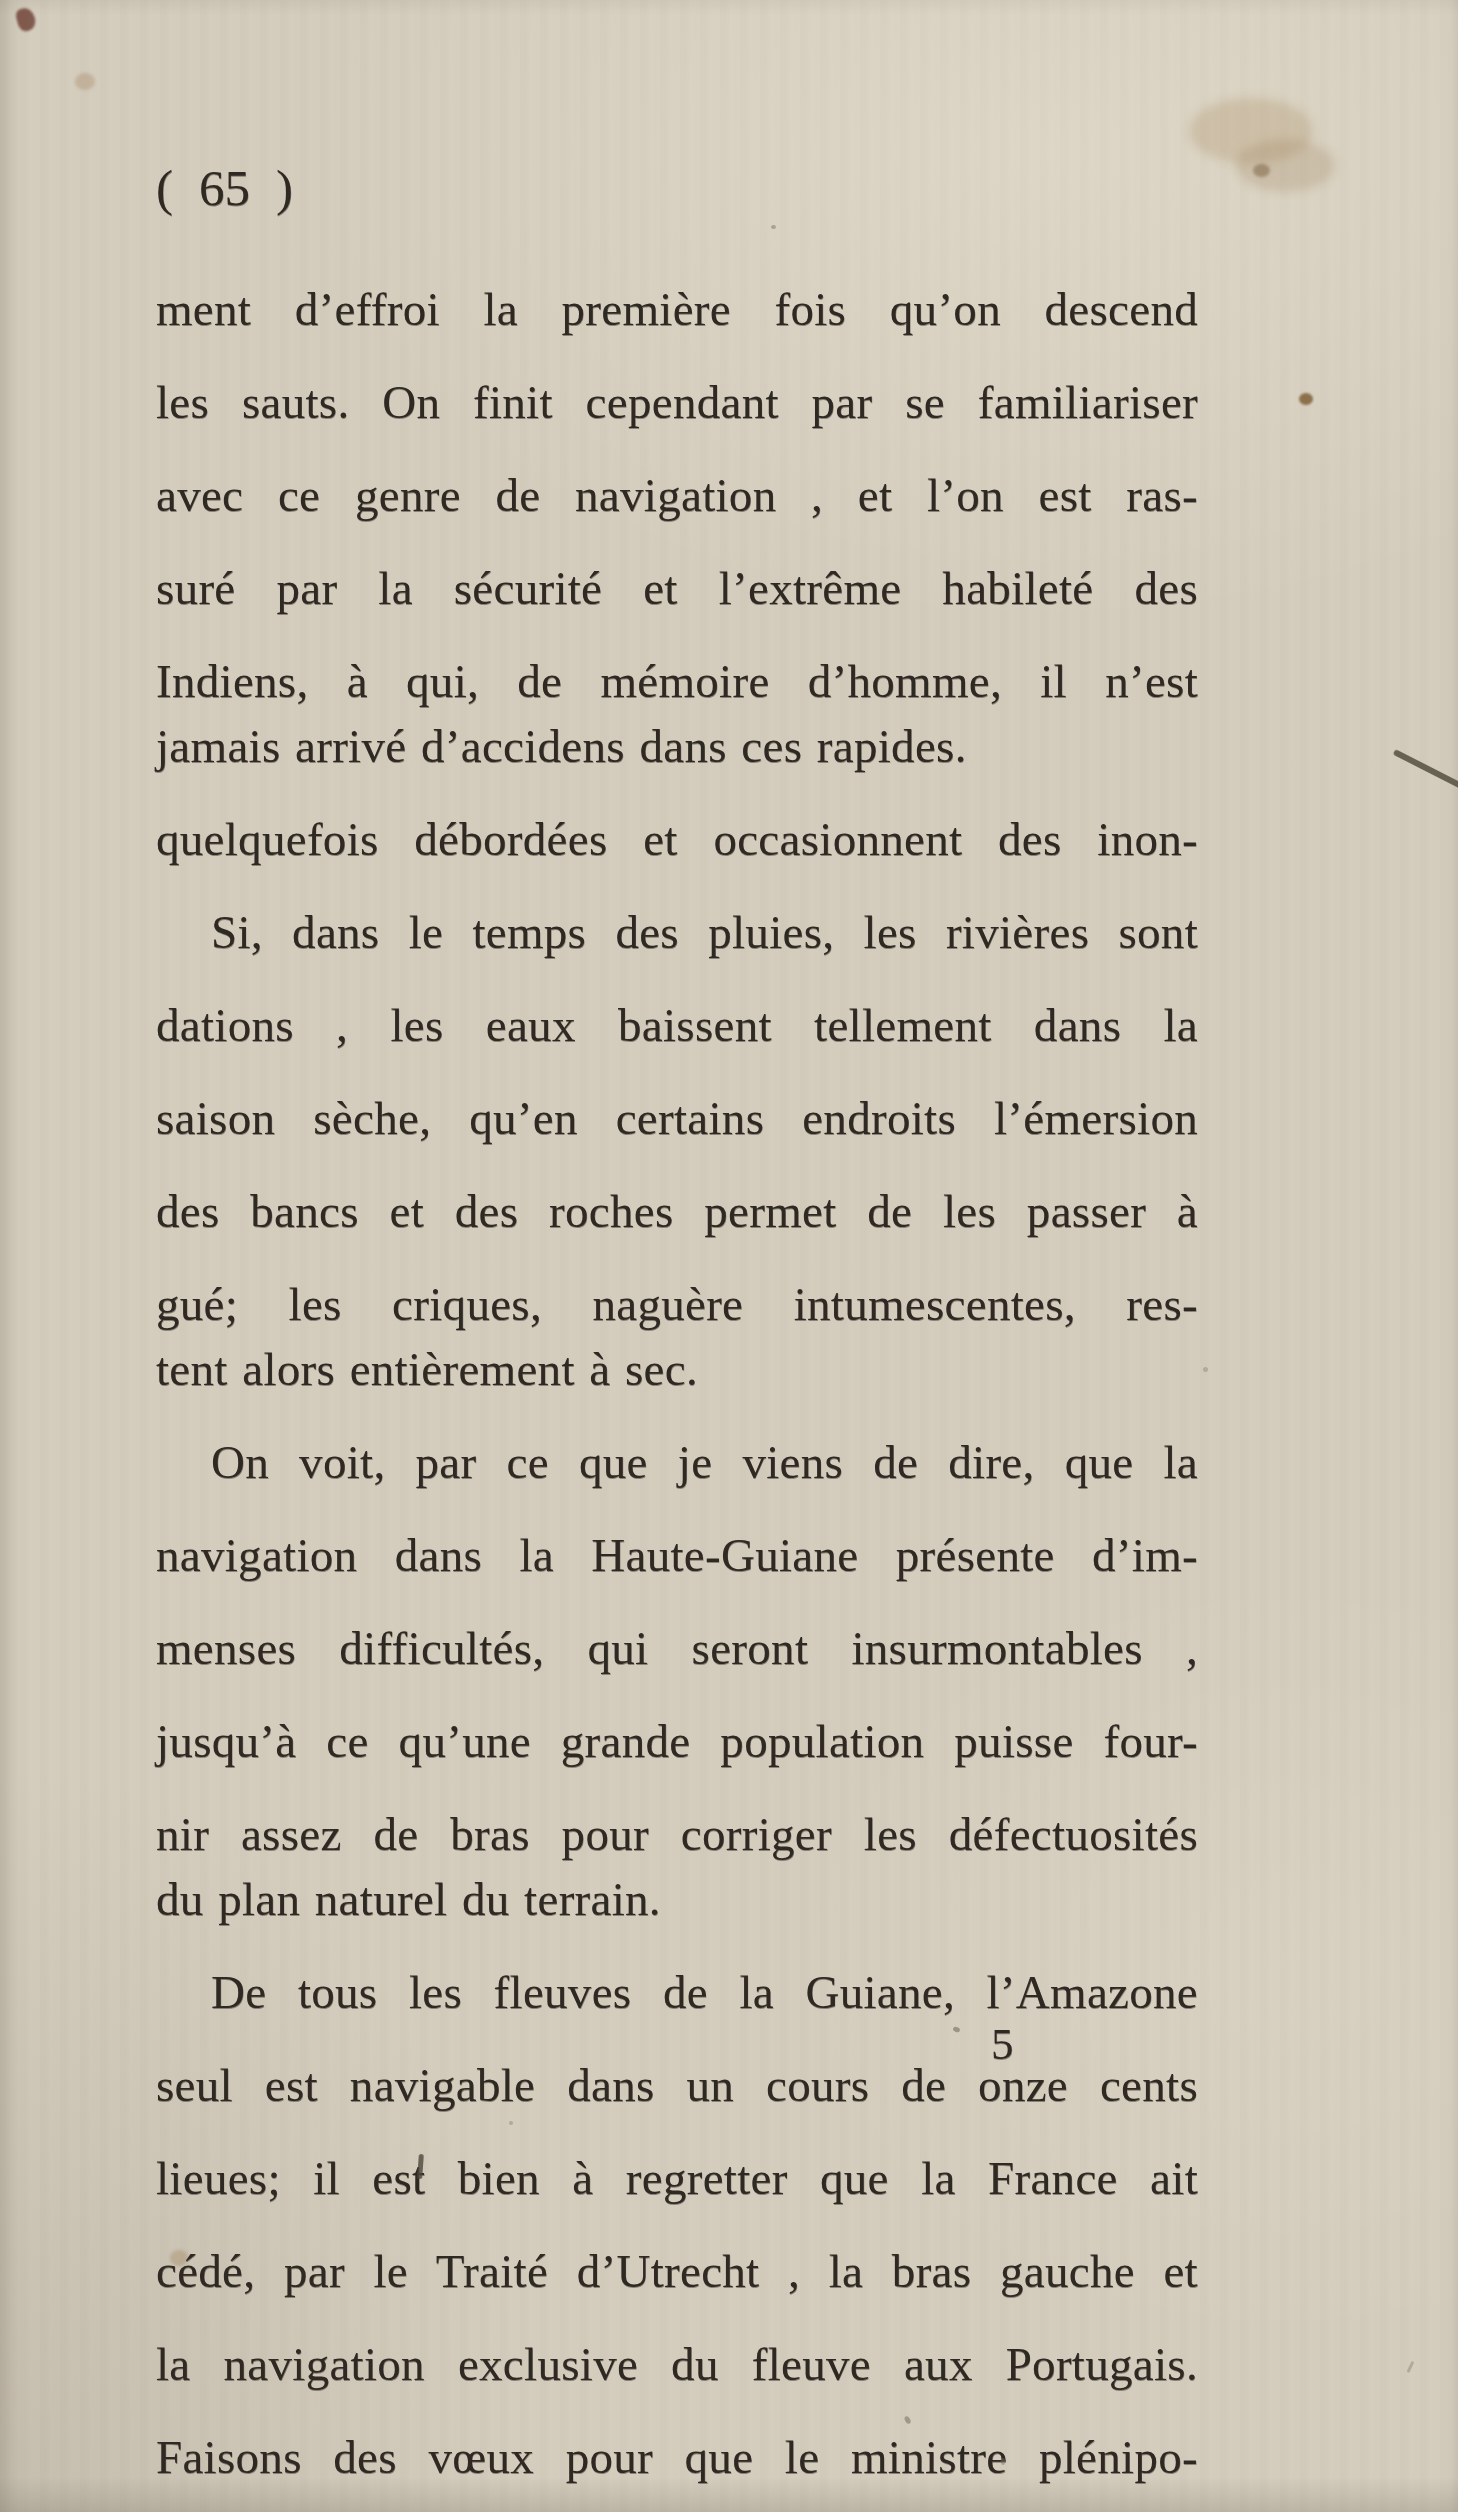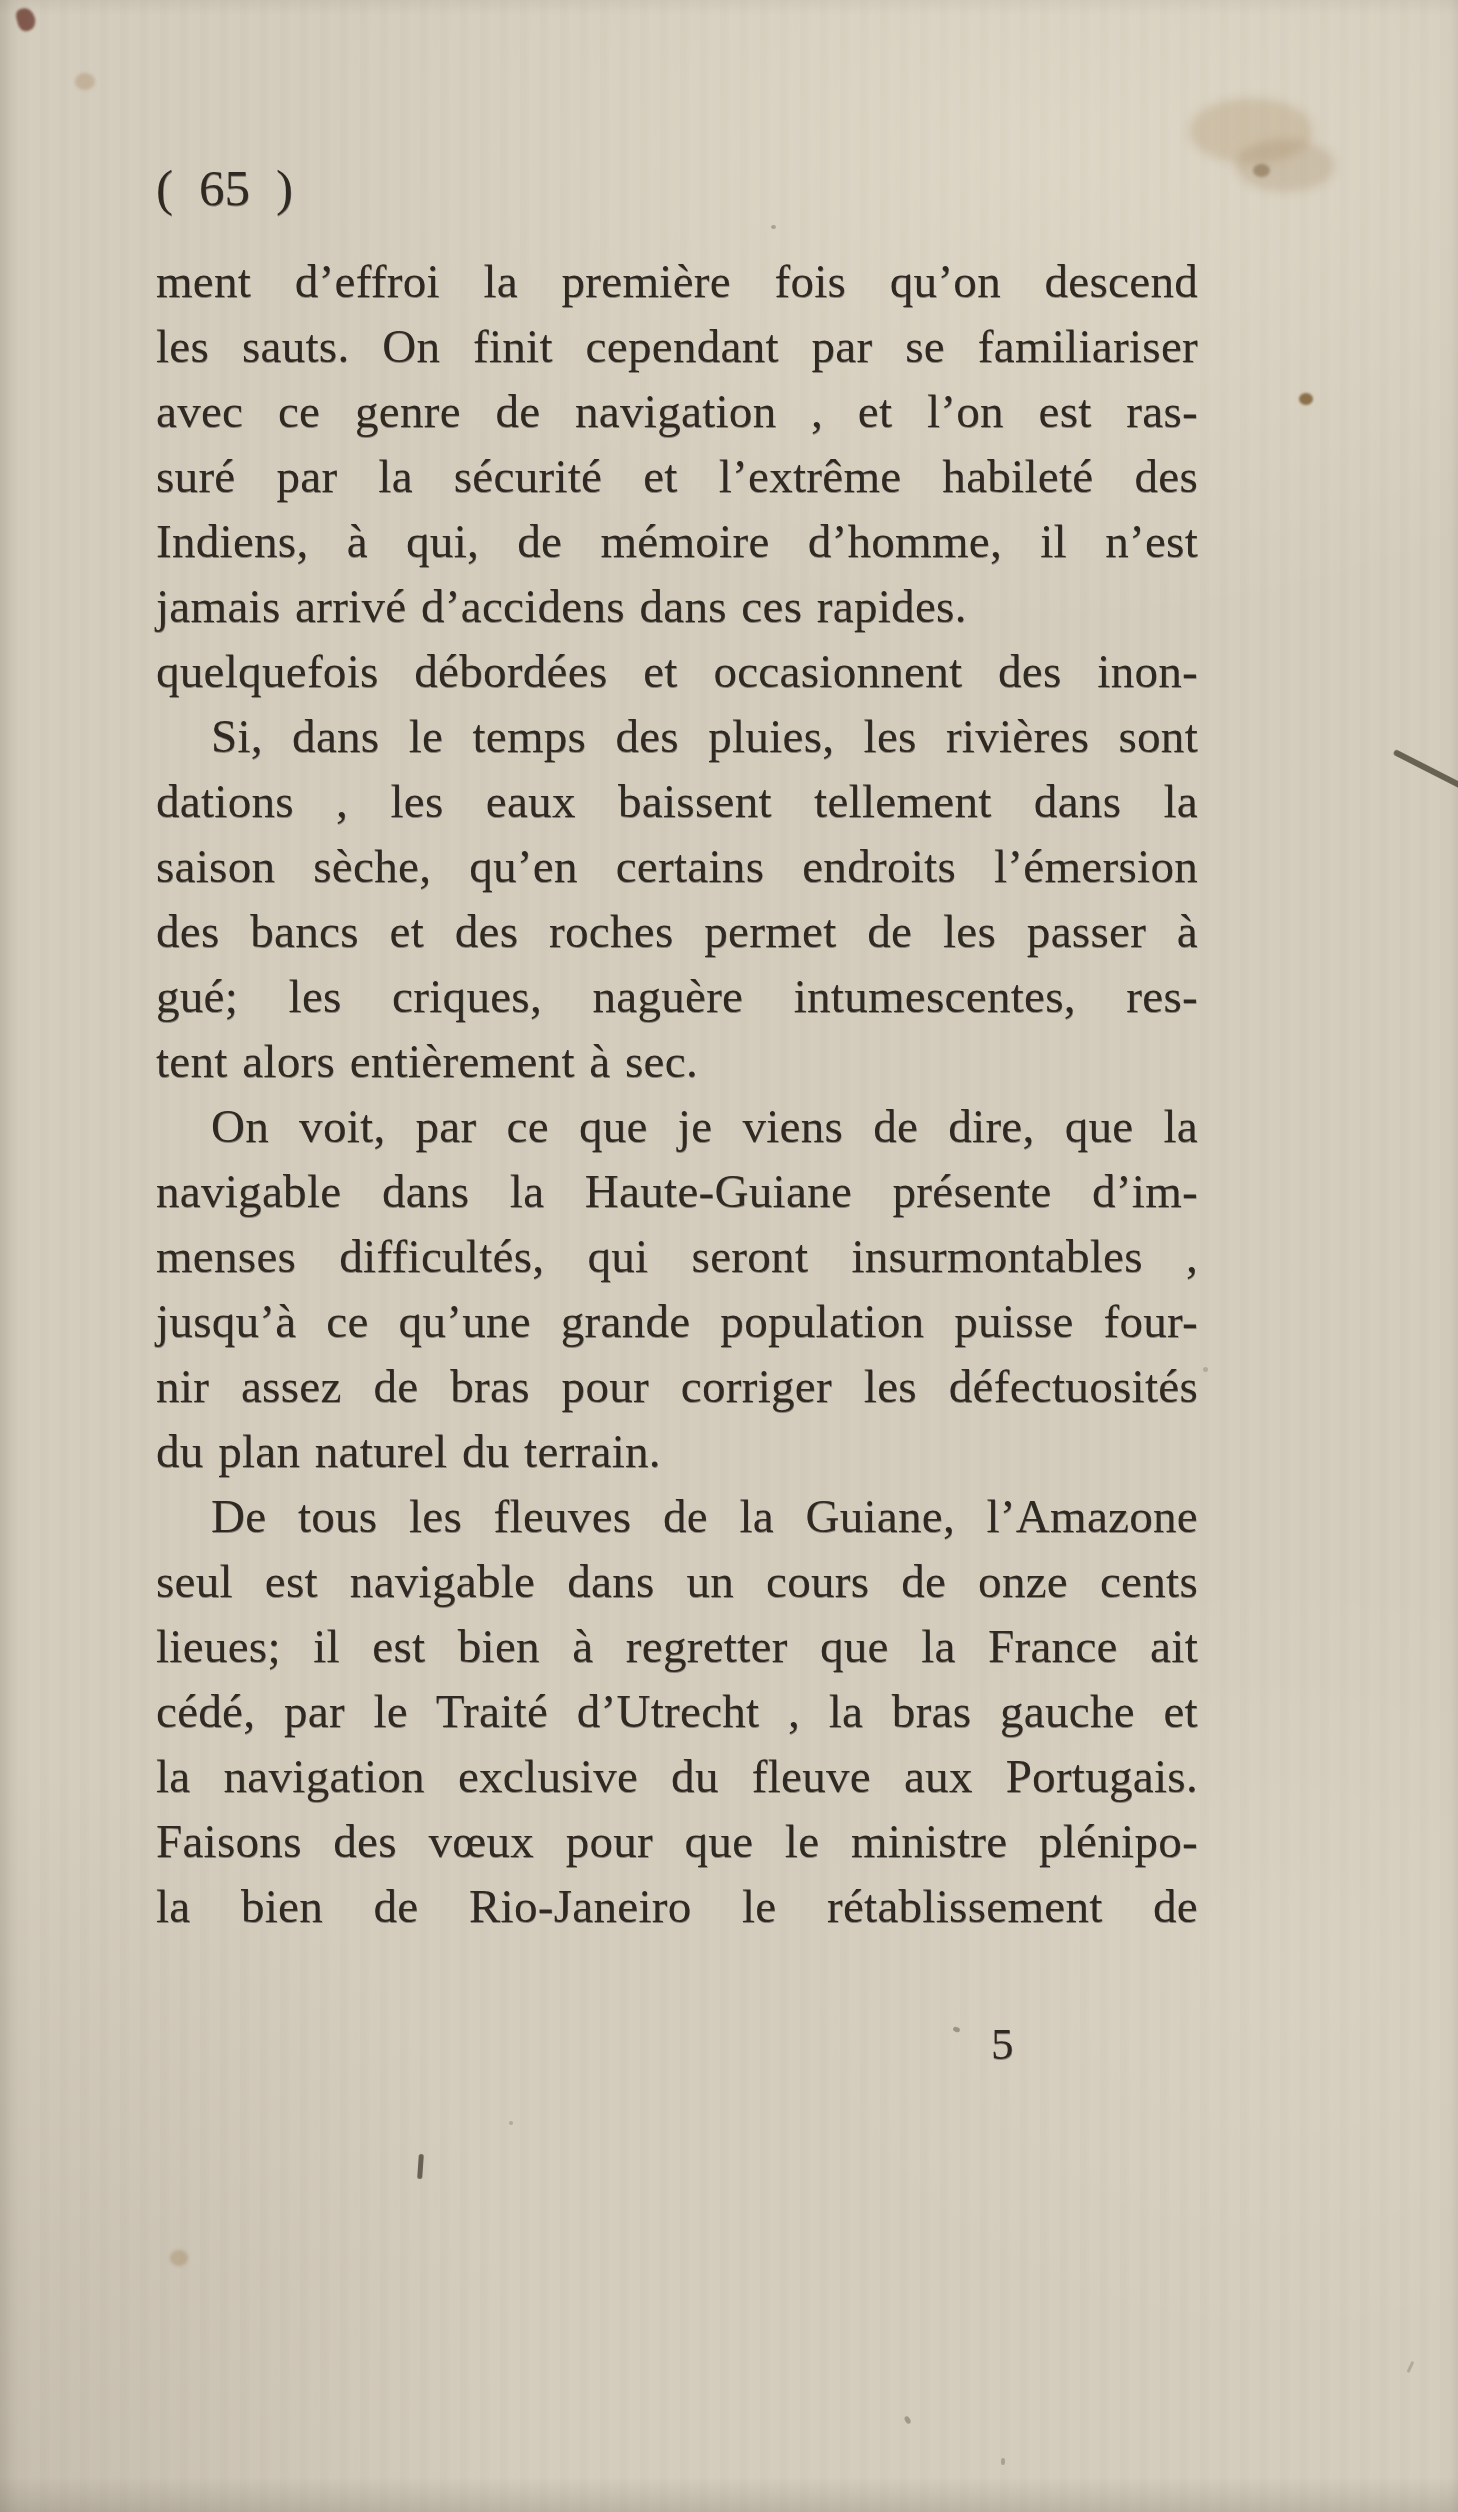--- a/index.html
+++ b/index.html
@@ -36,21 +36,21 @@
     text-shadow: 0.4px 0.5px 0.6px rgba(46,41,34,0.45);
   }
   .line {
     height: 65px;
     line-height: 65px;
     font-size: 47px;
     letter-spacing: 0.3px;
     word-spacing: 2.5px;
     white-space: normal;
   }
-  .line.just { text-align: justify; text-align-last: justify; }
+  .line.just { text-align: justify; text-align-last: justify; margin-top: 28px; }
   .line.left { text-align: left; }
   .line.indent { padding-left: 55px; }
   .it { }
   .pagenum {
     position: absolute;
     left: 156px;
     top: 159px;
     width: 1009px;
     text-align: left;
     font-family: "Liberation Serif", "DejaVu Serif", serif;
@@ -86,21 +86,21 @@
         <div class="line just"><span>Indiens, à qui, de mémoire d’homme, il n’est</span></div>
         <div class="line left"><span>jamais arrivé d’accidens dans ces </span><span class="it">rapides.</span></div>
         <div class="line just"><span>quelquefois débordées et occasionnent des inon-</span></div>
         <div class="line indent just"><span>Si, dans le temps des pluies, les rivières sont</span></div>
         <div class="line just"><span>dations , les eaux baissent tellement dans la</span></div>
         <div class="line just"><span>saison sèche, qu’en certains endroits l’émersion</span></div>
         <div class="line just"><span>des bancs et des roches permet de les passer à</span></div>
         <div class="line just"><span>gué; les criques, naguère intumescentes, res-</span></div>
         <div class="line left"><span>tent alors entièrement à sec.</span></div>
         <div class="line indent just"><span>On voit, par ce que je viens de dire, que la</span></div>
-        <div class="line just"><span>navigable dans la Haute-Guiane présente d’im-</span></div>
+        <div class="line just"><span>navigation dans la Haute-Guiane présente d’im-</span></div>
         <div class="line just"><span>menses difficultés, qui seront insurmontables ,</span></div>
         <div class="line just"><span>jusqu’à ce qu’une grande population puisse four-</span></div>
         <div class="line just"><span>nir assez de bras pour corriger les défectuosités</span></div>
         <div class="line left"><span>du plan naturel du terrain.</span></div>
         <div class="line indent just"><span>De tous les fleuves de la Guiane, l’Amazone</span></div>
         <div class="line just"><span>seul est navigable dans un cours de onze cents</span></div>
         <div class="line just"><span>lieues; il est bien à regretter que la France ait</span></div>
         <div class="line just"><span>cédé, par le </span><span class="it">Traité d’Utrecht</span><span> , la bras gauche et</span></div>
         <div class="line just"><span>la navigation exclusive du fleuve aux Portugais.</span></div>
         <div class="line just"><span>Faisons des vœux pour que le ministre plénipo-</span></div>

